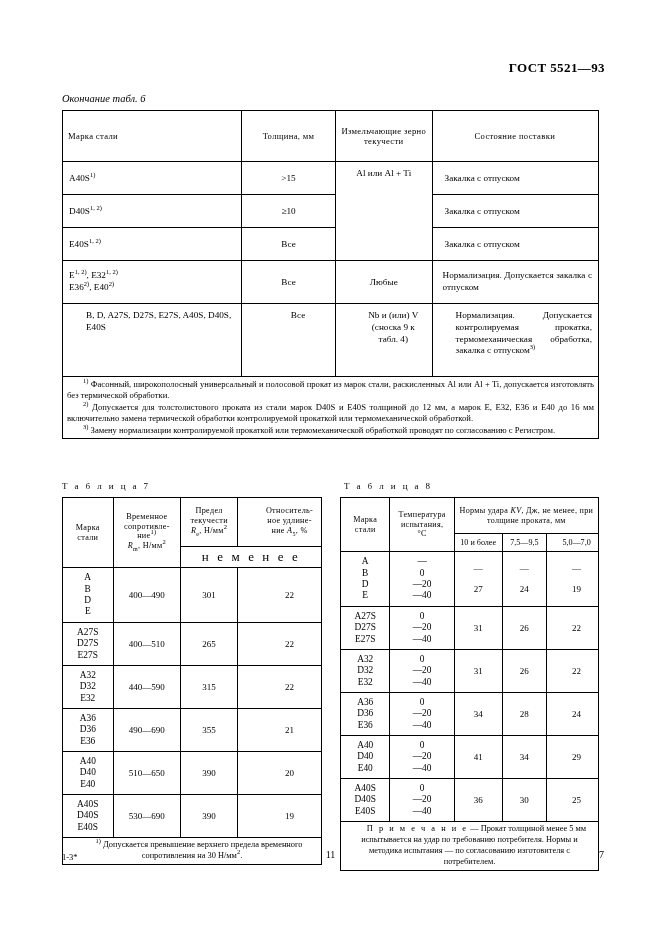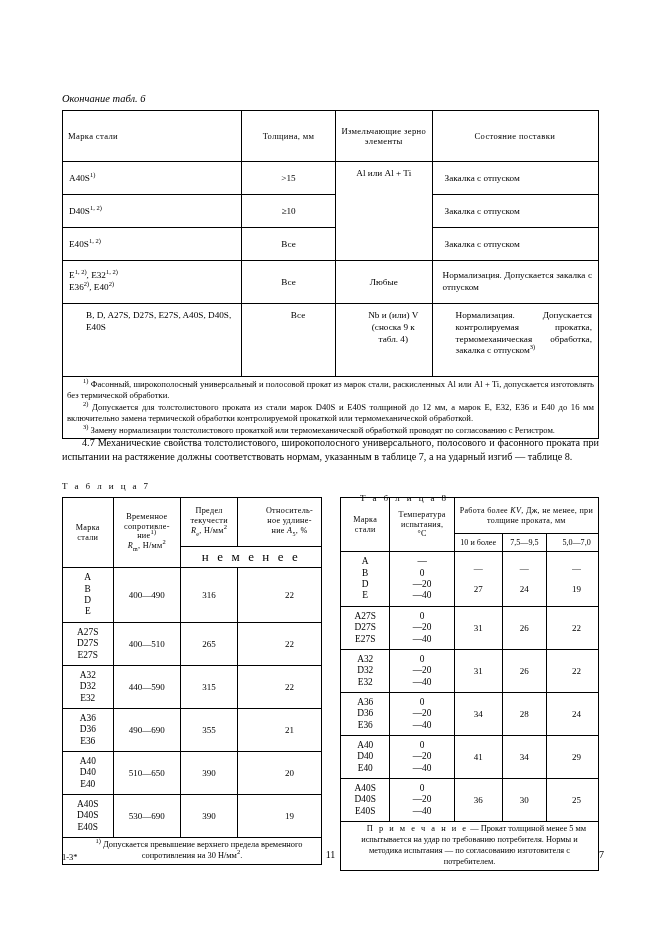--- a/index.html
+++ b/index.html
@@ -49,21 +49,21 @@
 
   
   .para47{
     position:absolute;left:62px;top:436px;width:537px;
     font-size:10.2px;line-height:1.34;text-align:justify;text-indent:20px;
   }
 
   
   .tcap{position:absolute;font-size:9px;letter-spacing:2.4px;}
   .tcap7{left:62px;top:481px;}
-  .tcap8{left:360px;top:481px;margin-top:12px;}
+  .tcap8{left:344px;top:481px;}
 
   
   .t7wrap{position:absolute;left:62px;top:497px;width:260px;}
   .t7{width:260px;font-size:9px;}
   .t7 td{text-align:center;}
   .t7 .c1{width:62px;}
   .t7 .c2{width:74px;}
   .t7 .c3{width:60px;}
   .t7 .c4{width:64px;padding-left:24px;}
   .t7 .hcell{font-size:8.2px;line-height:1.18;letter-spacing:.3px;height:44px;vertical-align:middle;}
@@ -98,29 +98,30 @@
   .sig{position:absolute;left:62px;top:852px;font-size:8.5px;}
   .pagec{position:absolute;left:0;top:849px;width:661px;text-align:center;font-size:10px;}
   .pager{position:absolute;left:0;top:849px;width:604px;text-align:right;font-size:10px;}
   .ital{font-style:italic;}
 </style>
 </head>
 <body>
 
 <div class="page">
 
+  <div class="gost-head">ГОСТ 5521—93</div>
   <div class="cont-label">Окончание табл. 6</div>
 
   <div class="t6wrap">
     <table class="t6">
       <tbody>
           <tr class="hdrow">
         <td class="c1 hd">Марка стали</td>
         <td class="c2 hd">Толщина, мм</td>
-        <td class="c3 hd">Измельчающие зерно элементы</td>
+        <td class="c3 hd">Измельчающие зерно текучести</td>
         <td class="c4 hd" style="text-align:center;padding-left:4px;margin-top:41px;">Состояние поставки</td>
       </tr>
 
       <tr class="brow thick-top">
         <td class="c1 thick-top"><span>A40S</span><sup>1)</sup></td>
         <td class="c2 thick-top">&gt;15</td>
         <td class="c3 thick-top" rowspan="3" style="vertical-align:top;padding-top:6px;">Al или Al + Ti</td>
         <td class="c4 thick-top">Закалка с отпуском</td>
       </tr>
 
@@ -154,28 +155,27 @@
           <span>(сноска 9 к</span><br>
           <span>табл. 4)</span>
         </td>
         <td class="c4 just" style="vertical-align:top;padding-top:6px;"><span>Нормализация. Допускается контролируемая прокатка, термомеханическая обработка, закалка с отпуском</span><sup>3)</sup></td>
       </tr>
 
       <tr>
         <td colspan="4" class="fn6">
           <p><sup>1)</sup> <span>Фасонный, широкополосный универсальный и полосовой прокат из марок стали, раскисленных Al или Al + Ti, допускается изготовлять без термической обработки.</span></p>
           <p><sup>2)</sup> <span>Допускается для толстолистового проката из стали марок D40S и E40S толщиной до 12 мм, а марок E, E32, E36 и E40 до 16 мм включительно замена термической обработки контролируемой прокаткой или термомеханической обработкой.</span></p>
-          <p><sup>3)</sup> <span>Замену нормализации толстолистового прокаткой или термомеханической обработкой проводят по согласованию с Регистром.</span></p>
+          <p><sup>3)</sup> <span>Замену нормализации контролируемой прокаткой или термомеханической обработкой проводят по согласованию с Регистром.</span></p>
         </td>
       </tr>
     </tbody>
       </table>
   </div>
 
-  <div class="para47">4.7 Механические свойства толстолистового, широкополосного универсального, полосового и фасонного проката при испытании на растяжение должны соответствовать нормам, указанным в таблице 7, а на ударный изгиб — таблице 8.</div>
 
   <div class="tcap tcap7">Т а б л и ц а 7</div>
   <div class="tcap tcap8">Т а б л и ц а 8</div>
 
   <div class="t7wrap">
     <table class="t7">
       <tbody>
           <tr>
         <td class="c1 hcell" rowspan="2">Марка стали</td>
         <td class="c2 hcell" rowspan="2">
@@ -195,21 +195,21 @@
           <span>ние </span><span class="ital">A</span><sub style="font-size:6px">5</sub><span>, %</span>
         </td>
       </tr>
       <tr>
         <td class="nemenee" colspan="3">н е   м е н е е</td>
       </tr>
 
       <tr class="thick-top r4">
         <td class="c1 grade">A<br>B<br>D<br>E</td>
         <td class="c2">400—490</td>
-        <td class="c3">316</td>
+        <td class="c3">301</td>
         <td class="c4">22</td>
       </tr>
       <tr class="r3">
         <td class="c1 grade">A27S<br>D27S<br>E27S</td>
         <td class="c2">400—510</td>
         <td class="c3">265</td>
         <td class="c4">22</td>
       </tr>
       <tr class="r3">
         <td class="c1 grade">A32<br>D32<br>E32</td>
@@ -248,21 +248,21 @@
     <table class="t8">
       <tbody>
           <tr>
         <td class="c1 hcell" rowspan="2" style="height:44px">Марка стали</td>
         <td class="c2 hcell" rowspan="2">
           <span>Температура</span><br>
           <span>испытания,</span><br>
           <span>°С</span>
         </td>
         <td class="hcell" colspan="3" style="height:31px">
-          <span>Работа более </span><span class="ital">KV</span><span>, Дж, не менее, при толщине проката, мм</span>
+          <span>Нормы удара </span><span class="ital">KV</span><span>, Дж, не менее, при толщине проката, мм</span>
         </td>
       </tr>
       <tr>
         <td class="c3 subh">10 и более</td>
         <td class="c4 subh">7,5—9,5</td>
         <td class="c5 subh">5,0—7,0</td>
       </tr>
 
       <tr class="thick-top r4">
         <td class="c1 grade">A<br>B<br>D<br>E</td>

